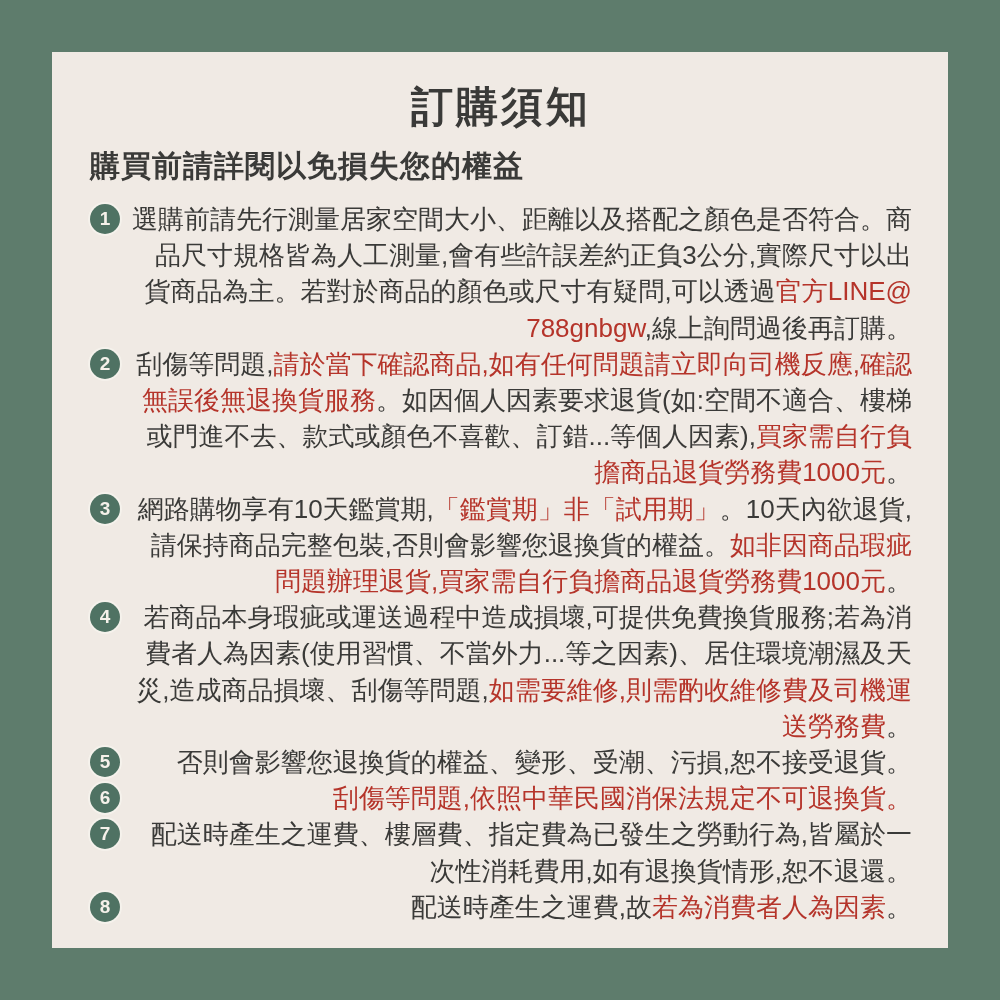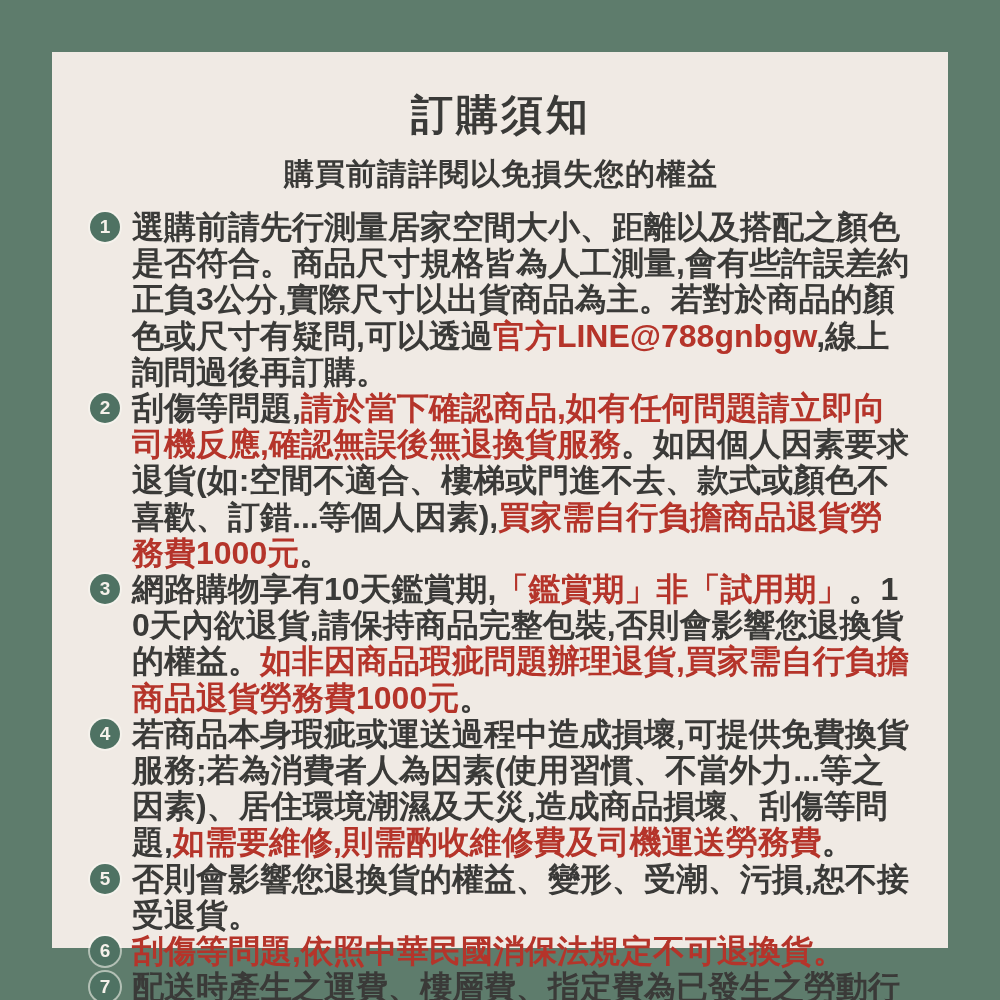--- a/index.html
+++ b/index.html
@@ -17,24 +17,24 @@
     box-sizing: border-box;
     padding: 30px 36px 0 38px;
   }
   .title {
     text-align: center;
     font-size: 42px;
     font-weight: 700;
     color: var(--dark, #3a3a38);
     letter-spacing: 3px;
     line-height: 50px;
-    margin: 8px;
+    margin: 0;
   }
   .subtitle {
-    text-align: center;
+    text-align: left;
     font-size: 30px;
     font-weight: 700;
     color: var(--dark, #3a3a38);
     letter-spacing: 1px;
     line-height: 36px;
     margin: 16px 0 0 0;
   }
   .list {
     margin-top: 17px;
   }
@@ -53,26 +53,27 @@
     font-size: 19px;
     font-weight: 700;
     display: flex;
     align-items: center;
     justify-content: center;
     box-shadow: 0 0 0 2px rgba(250,247,242,0.55);
   }
   .txt {
     flex: 1;
     margin: 0;
-    font-size: 32px;
-    font-weight: 700;
+    font-size: 26px;
+    font-weight: 400;
     line-height: 36.2px;
     color: var(--dark, #3a3a38);
     letter-spacing: 0px;
     word-break: break-all;
+    text-align: right;
   }
   .seg.red { color: var(--red, #b5342a); }
   .seg.dark { color: var(--dark, #3a3a38); }
 </style>
 </head>
 <body>
 
 <div class="panel">
   <h1 class="title">訂購須知</h1>
   <h2 class="subtitle">購買前請詳閱以免損失您的權益</h2>

